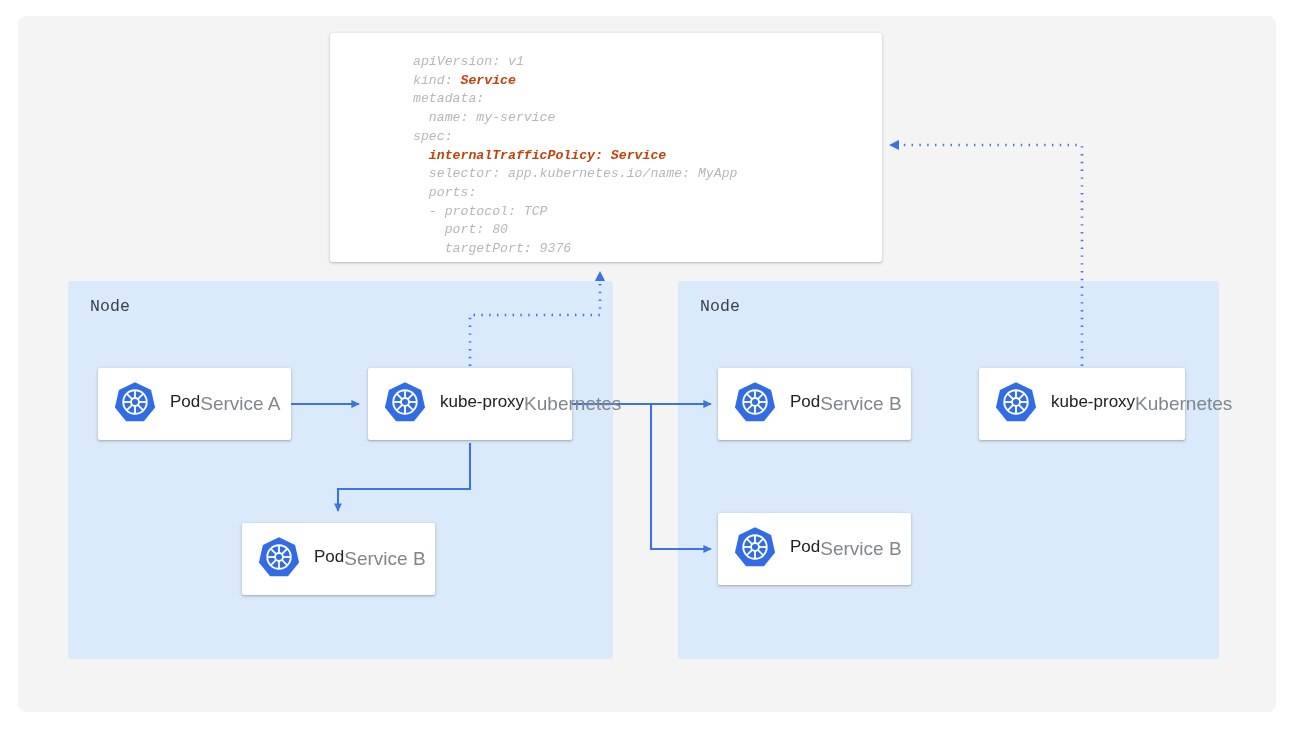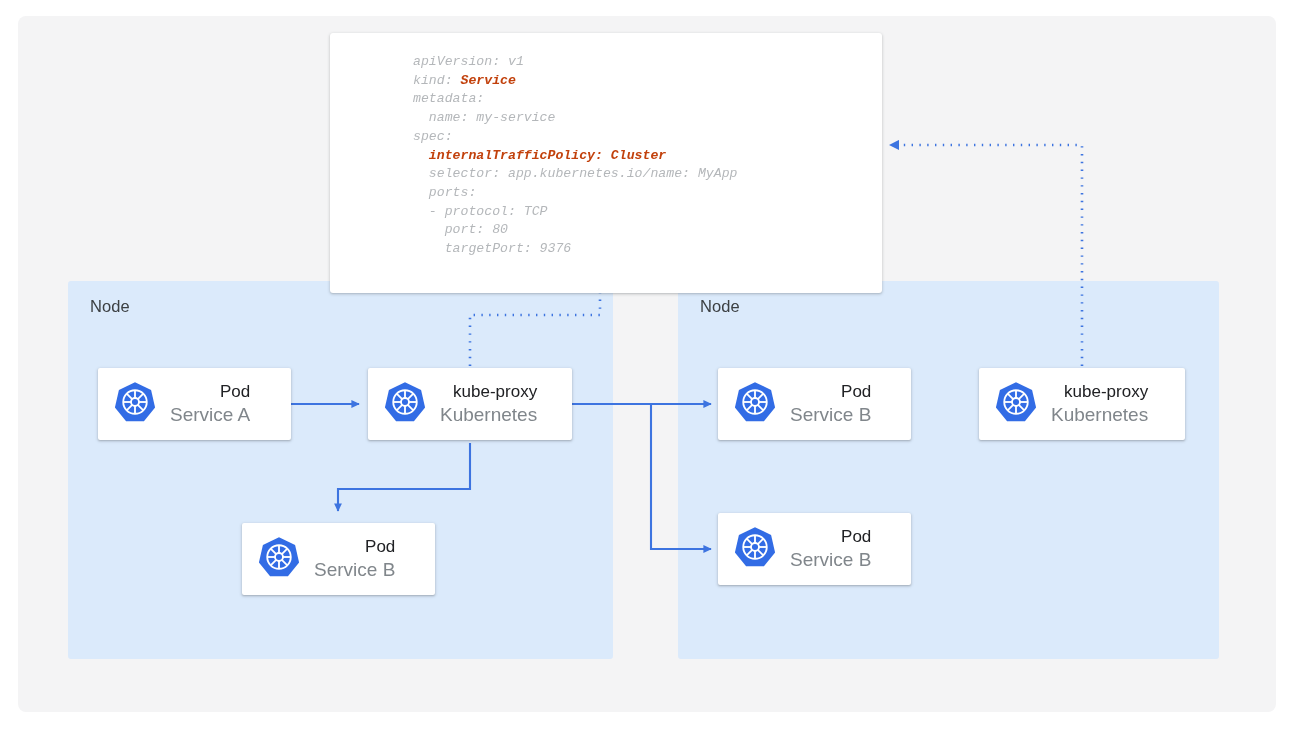--- a/index.html
+++ b/index.html
@@ -29,20 +29,21 @@
     position: absolute; left: 0; top: 0;
     width: 1296px; height: 729px;
     pointer-events: none;
   }
 
   
   .node-box {
     position: absolute;
     background: #dbeafb;
     border-radius: 3px;
+    font-family: Liberation Mono, monospace;
   }
   .node-label {
     position: absolute;
     left: 22px; top: 16px;
     font-size: 16.5px;
     color: #3c4043;
     letter-spacing: 0.1px;
   }
 
   
@@ -50,41 +51,40 @@
     position: absolute;
     background: #ffffff;
     border-radius: 2px;
     box-shadow: 0 1px 2px rgba(60,64,67,.28), 0 1px 3px 1px rgba(60,64,67,.10);
     display: flex;
     align-items: center;
     padding-left: 16px;
   }
   .card .k8s-icon { flex: 0 0 auto; margin-right: 14px; }
   .card .card-text {
-    display: flex; flex-direction: column;
+    display: flex; flex-direction: row;
     justify-content: center;
     line-height: 1.22;
-    align-items: flex-end;
   }
   .card-title {
     font-size: 17px;
     color: #202124;
     white-space: nowrap;
   }
   .card-sub {
     font-size: 19px;
     color: #80868b;
     white-space: nowrap;
   }
 
   
   #yaml-card {
     position: absolute;
     left: 330px; top: 33px;
-    width: 552px; height: 260px;
+    width: 552px; height: 229px;
     background: #ffffff;
     border-radius: 3px;
     box-shadow: 0 1px 2px rgba(60,64,67,.22), 0 1px 3px 1px rgba(60,64,67,.09);
     overflow: hidden;
   }
   #yaml-code {
     position: absolute;
     left: 83px; top: 20px;
     margin: 0;
     font-family: "Liberation Mono", "DejaVu Sans Mono", monospace;
@@ -148,21 +148,21 @@
       <path d="M1082,366 L1082,145 L890,145" stroke="#3d74e0" stroke-width="2.6" fill="none" stroke-linecap="butt" stroke-dasharray="1.4 6.4" marker-end="url(#arrow-dot)"></path>
     </g>
   </svg>
 
   <div id="yaml-card">
     <pre id="yaml-code">apiVersion: v1
 kind: <b>Service</b>
 metadata:
   name: my-service
 spec:
-<b>  internalTrafficPolicy: Cluster</b>
+<b>  internalTrafficPolicy: Service</b>
   selector: app.kubernetes.io/name: MyApp
   ports:
   - protocol: TCP
     port: 80
     targetPort: 9376</pre>
   </div>
 
   <div class="card" style="left:98px; top:368px; width:193px; height:72px;">
     <span class="k8s-icon">
       <svg width="42" height="42" viewBox="0 0 100 100" xmlns="http://www.w3.org/2000/svg">

